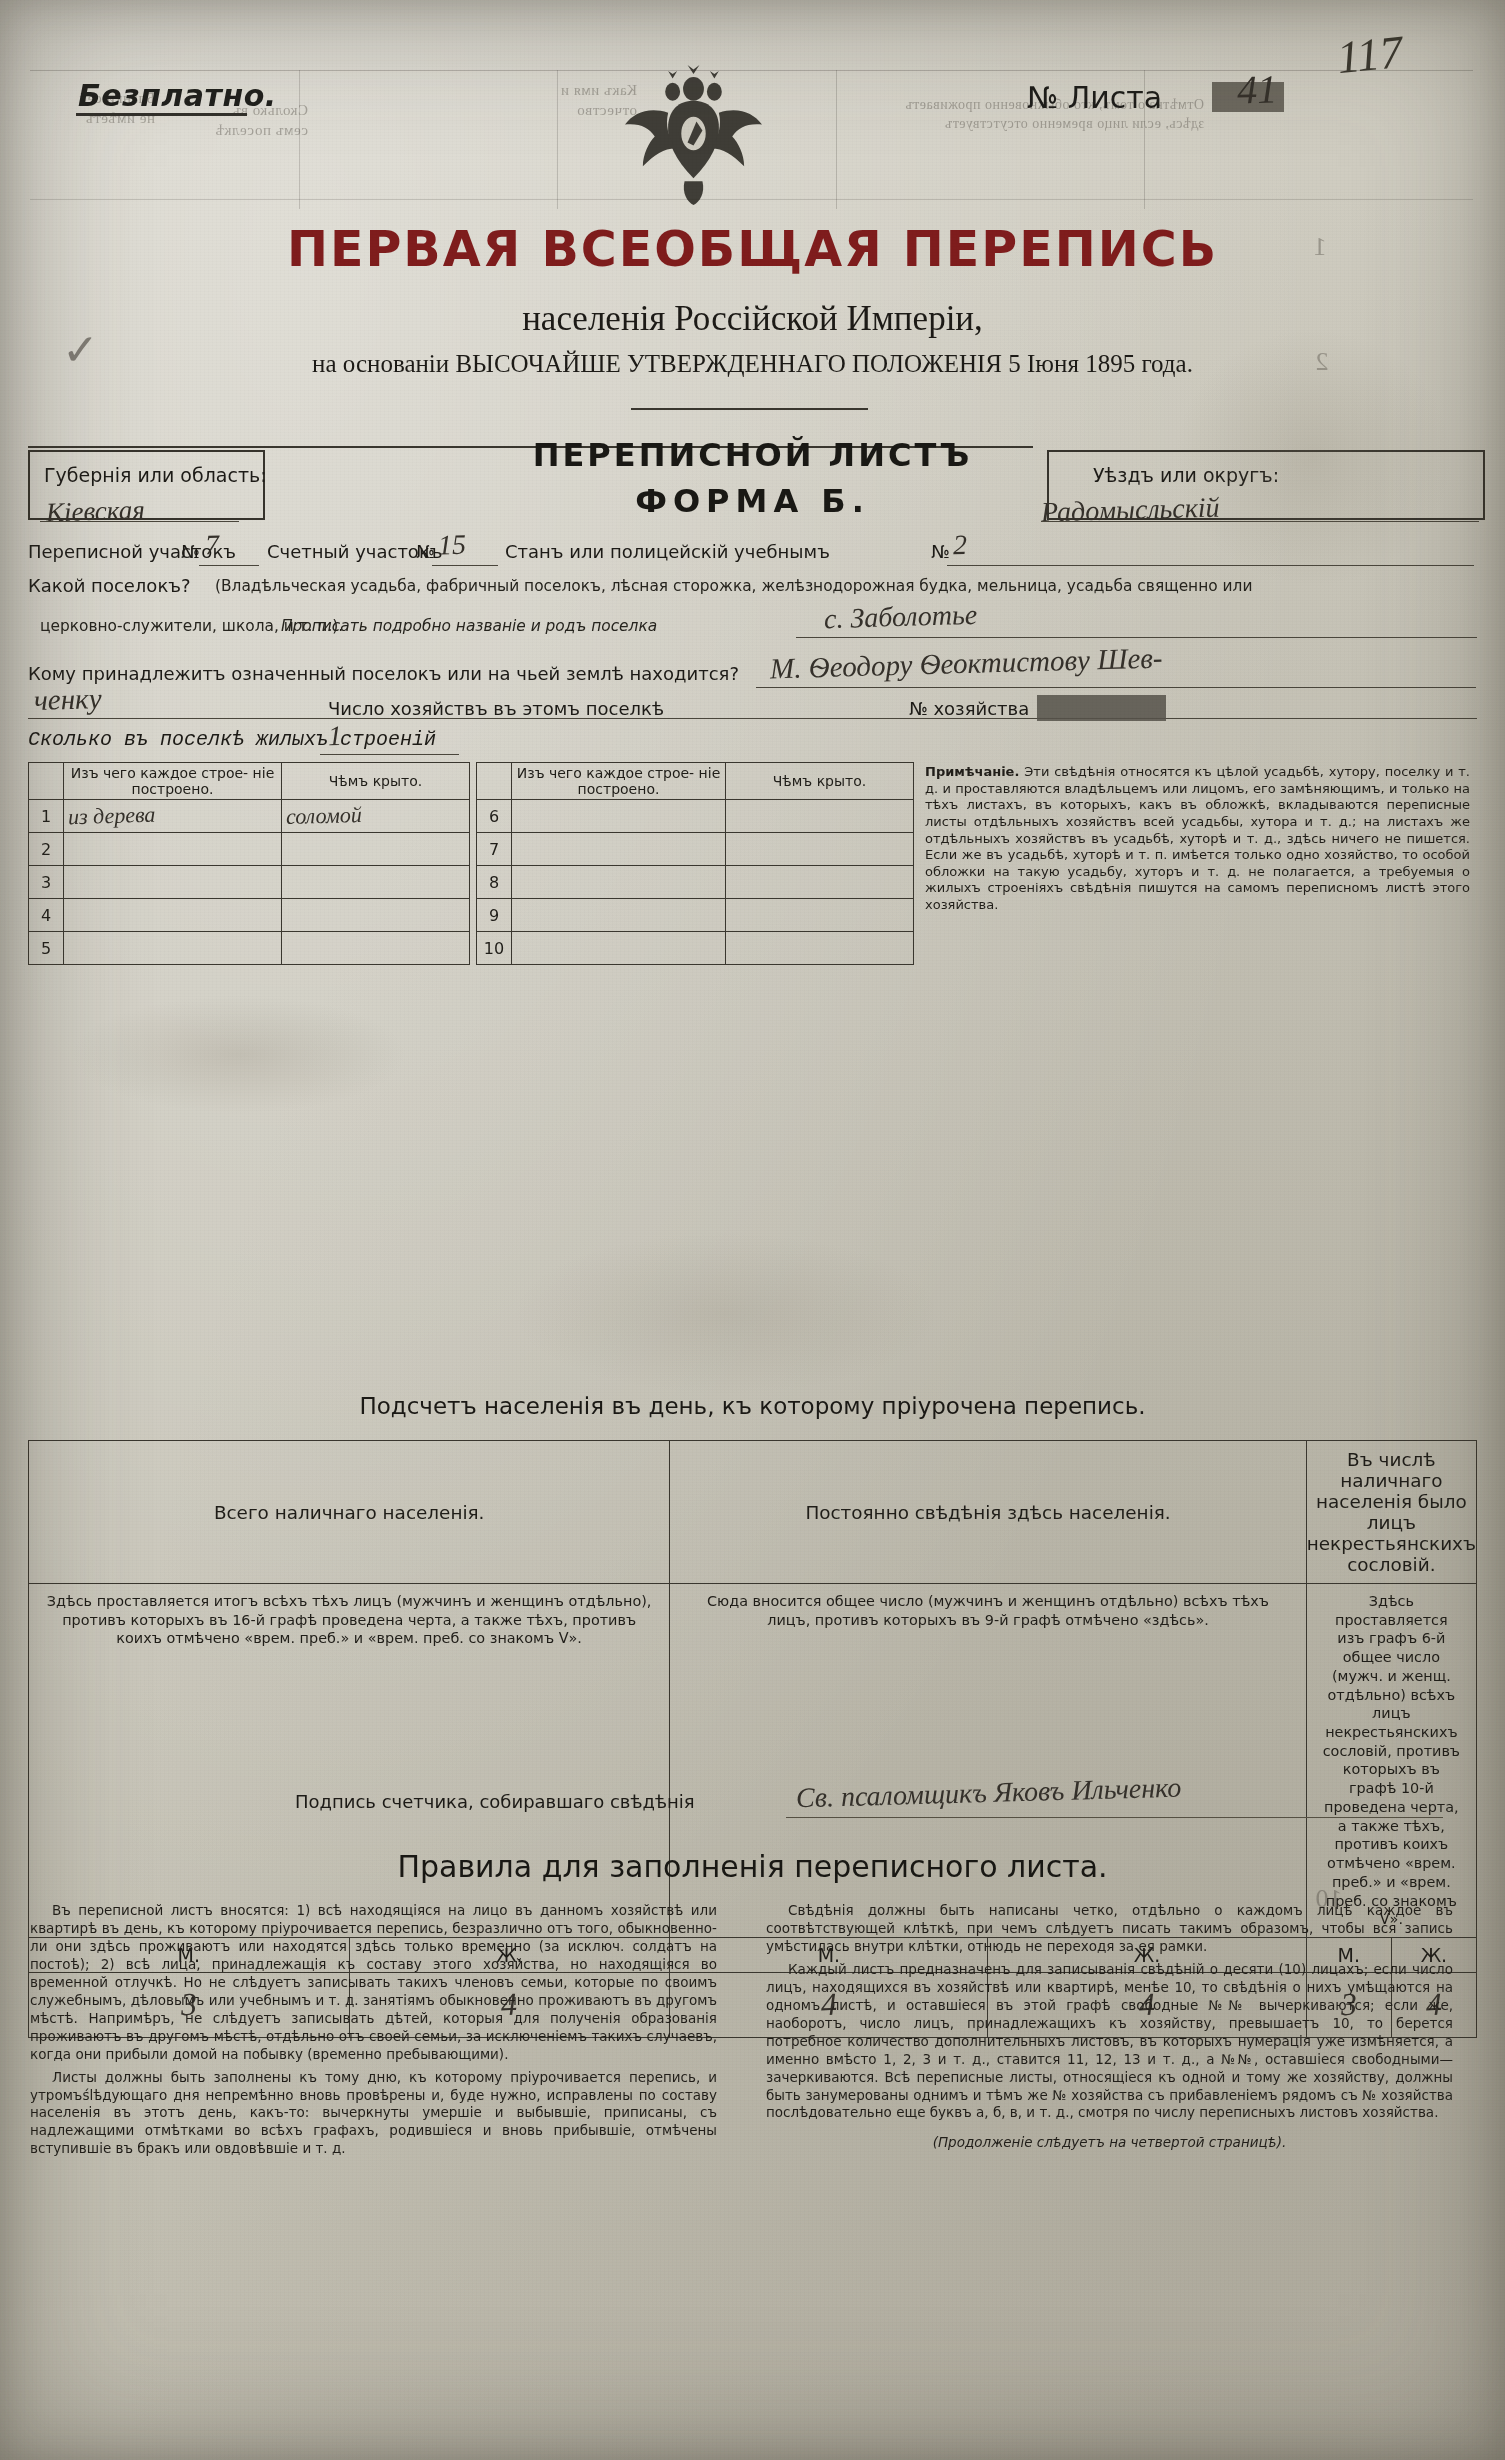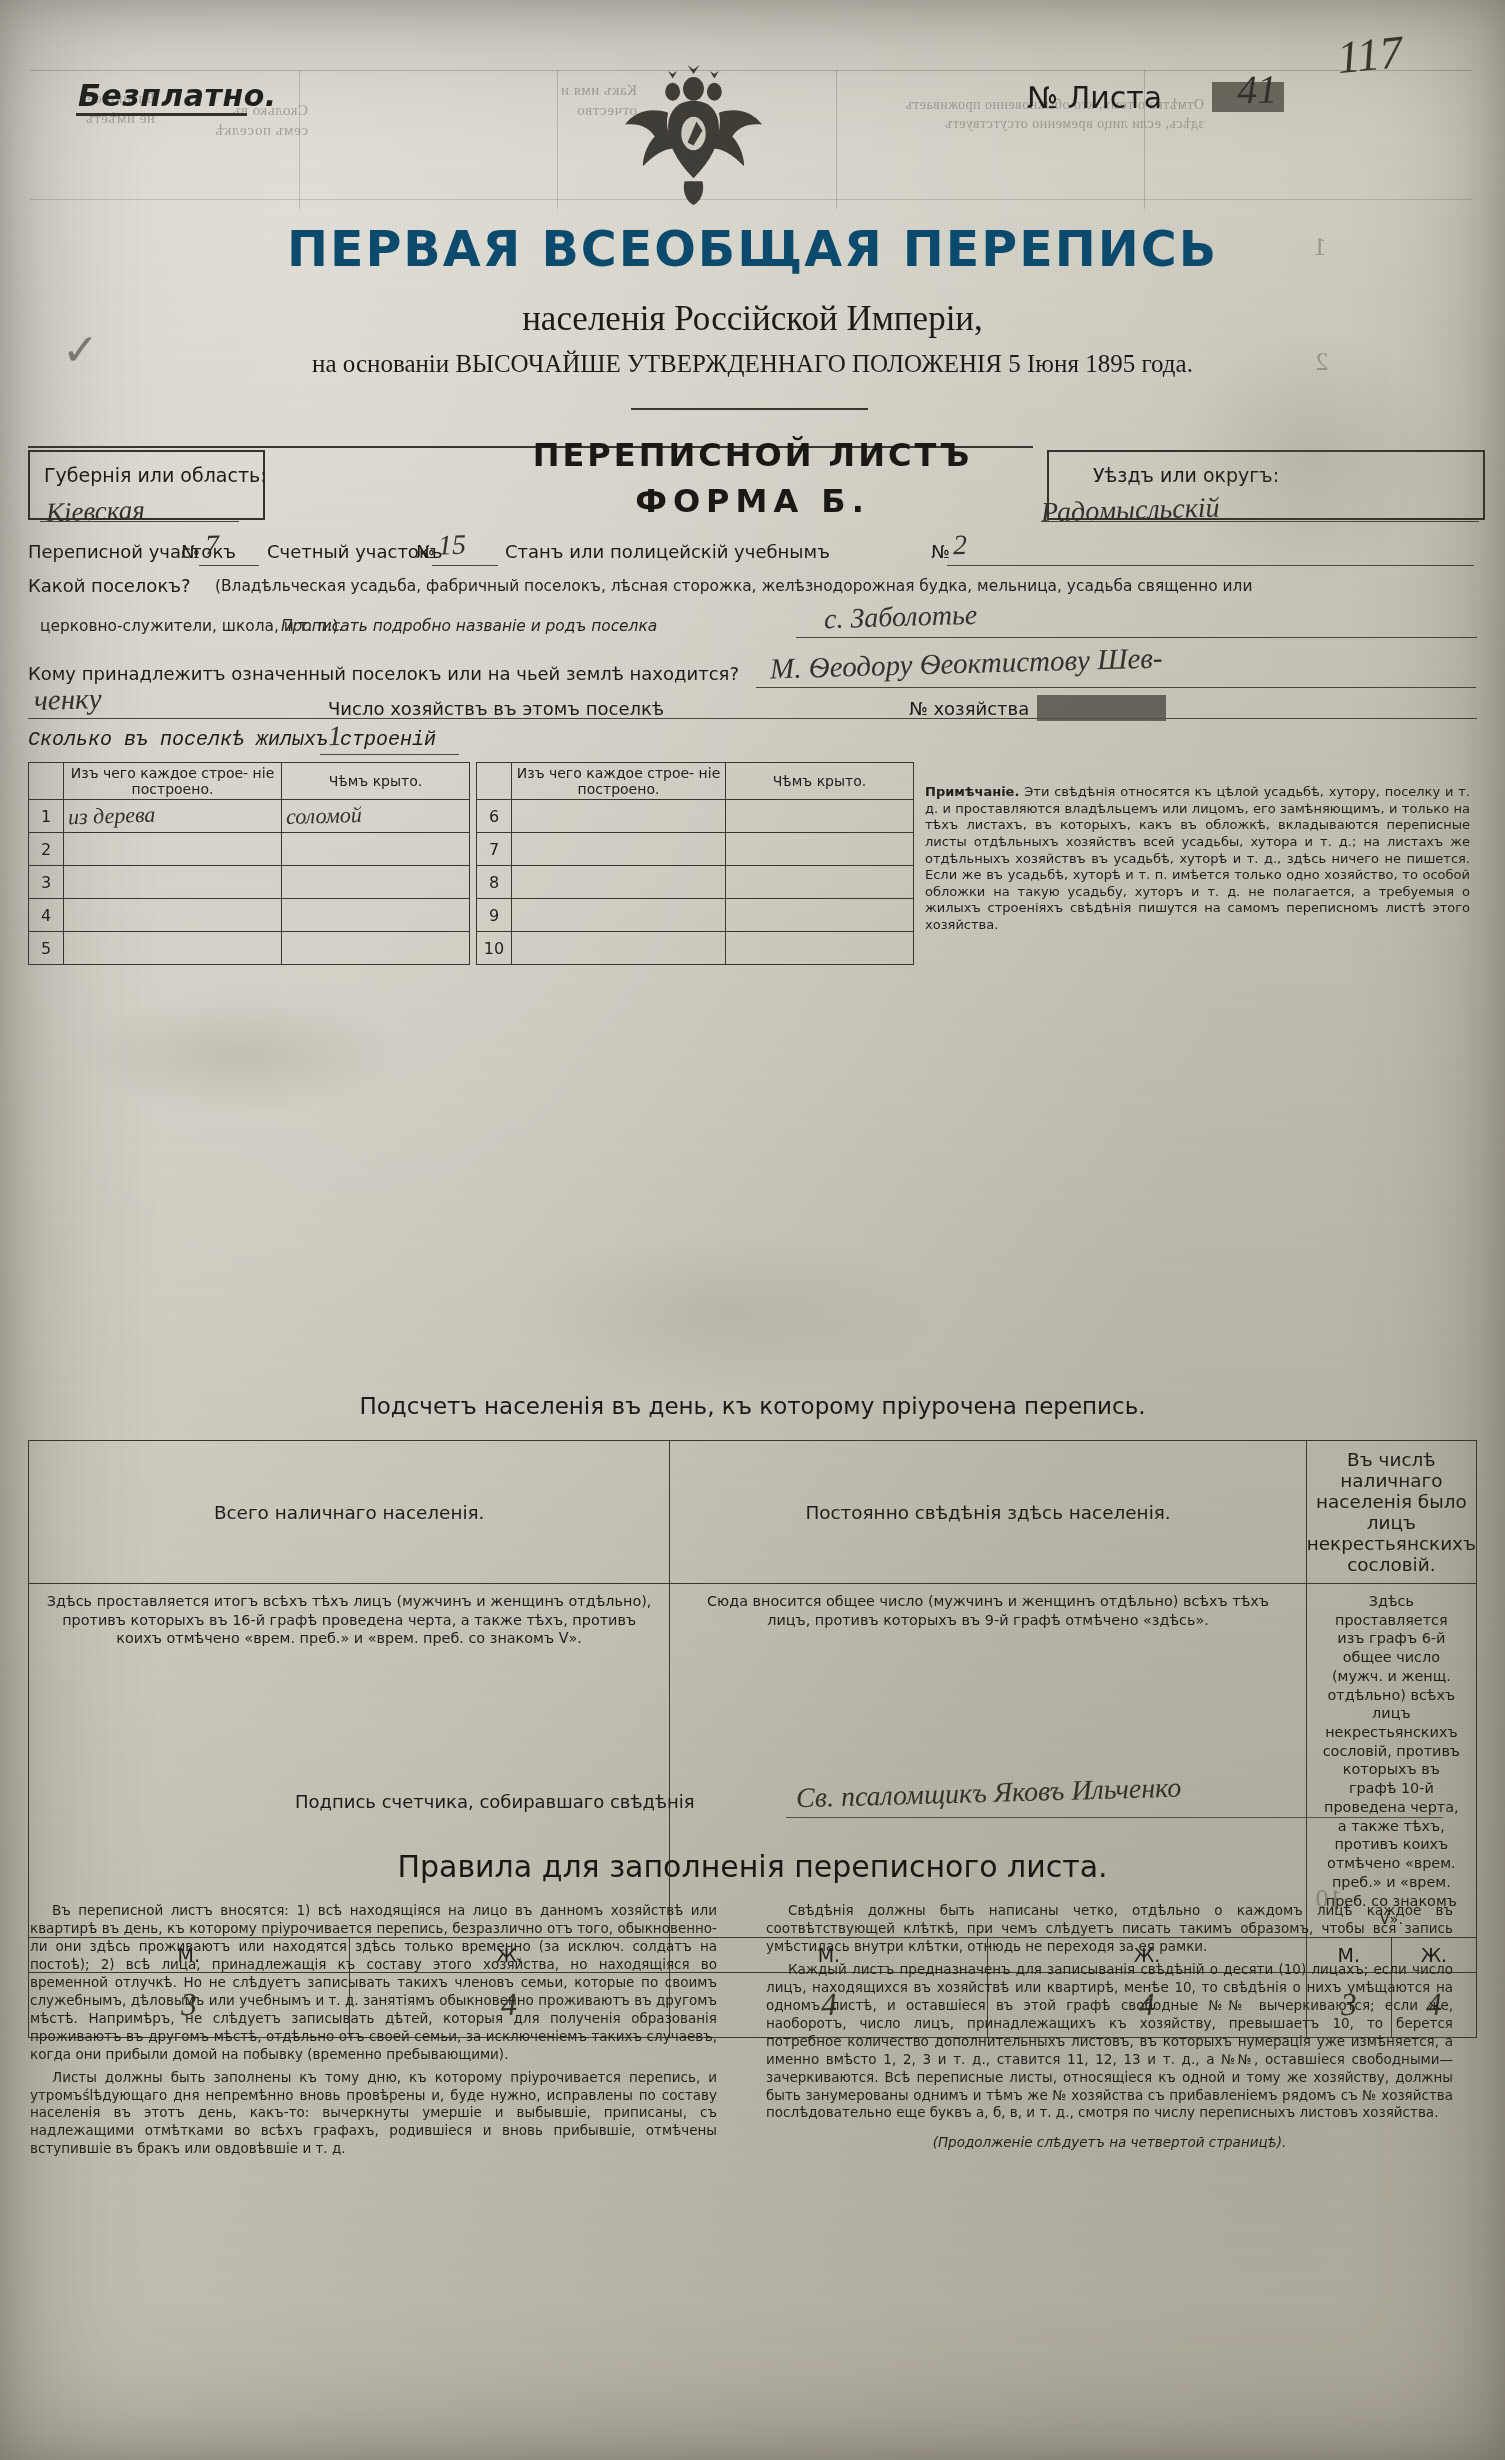--- a/index.html
+++ b/index.html
@@ -114,21 +114,21 @@
   }
 
   .title-main {
     position: absolute;
     left: 0; right: 0; top: 221px;
     text-align: center;
     font-family: "DejaVu Sans", sans-serif;
     font-weight: bold;
     font-size: 49px;
     letter-spacing: 2px;
-    color: #0c4a6e;
+    color: #7f1d1d;
   }
   .title-sub {
     position: absolute;
     left: 0; right: 0; top: 299px;
     text-align: center;
     font-size: 35px;
     color: #1d1b17;
   }
   .title-sub3 {
     position: absolute;
@@ -508,21 +508,21 @@
         <td class="bldg-cell"></td>
       </tr>
       <tr>
         <td class="bldg-num bldg-cell">10</td>
         <td class="bldg-cell"></td>
         <td class="bldg-cell"></td>
       </tr>
     </tbody>
       </table>
 
-    <div class="note-block" style="top:764px;margin-top:20px;">
+    <div class="note-block" style="top:764px;">
       <span style="font-weight:bold">Примѣчаніе.</span>
       <span>Эти свѣдѣнія относятся къ цѣлой усадьбѣ, хутору, поселку и т. д. и проставляются владѣльцемъ или лицомъ, его замѣняющимъ, и только на тѣхъ листахъ, въ которыхъ, какъ въ обложкѣ, вкладываются переписные листы отдѣльныхъ хозяйствъ всей усадьбы, хутора и т. д.; на листахъ же отдѣльныхъ хозяйствъ въ усадьбѣ, хуторѣ и т. д., здѣсь ничего не пишется. Если же въ усадьбѣ, хуторѣ и т. п. имѣется только одно хозяйство, то особой обложки на такую усадьбу, хуторъ и т. д. не полагается, а требуемыя о жилыхъ строеніяхъ свѣдѣнія пишутся на самомъ переписномъ листѣ этого хозяйства.</span>
     </div>
 
     <div class="center-heading" style="top:1393px;">Подсчетъ населенія въ день, къ которому пріурочена перепись.</div>
 
     <table class="poptable">
       <tbody>
           <tr>
         <td class="pop-h1" colspan="2">Всего наличнаго населенія.</td>

